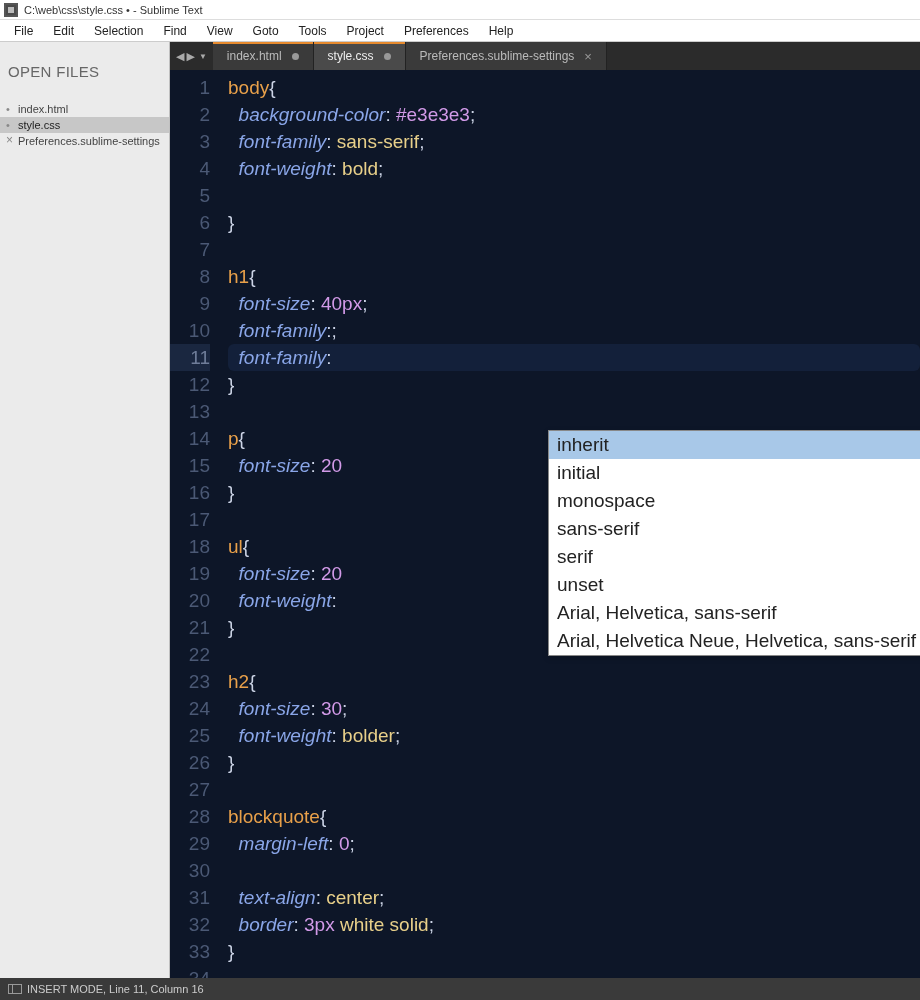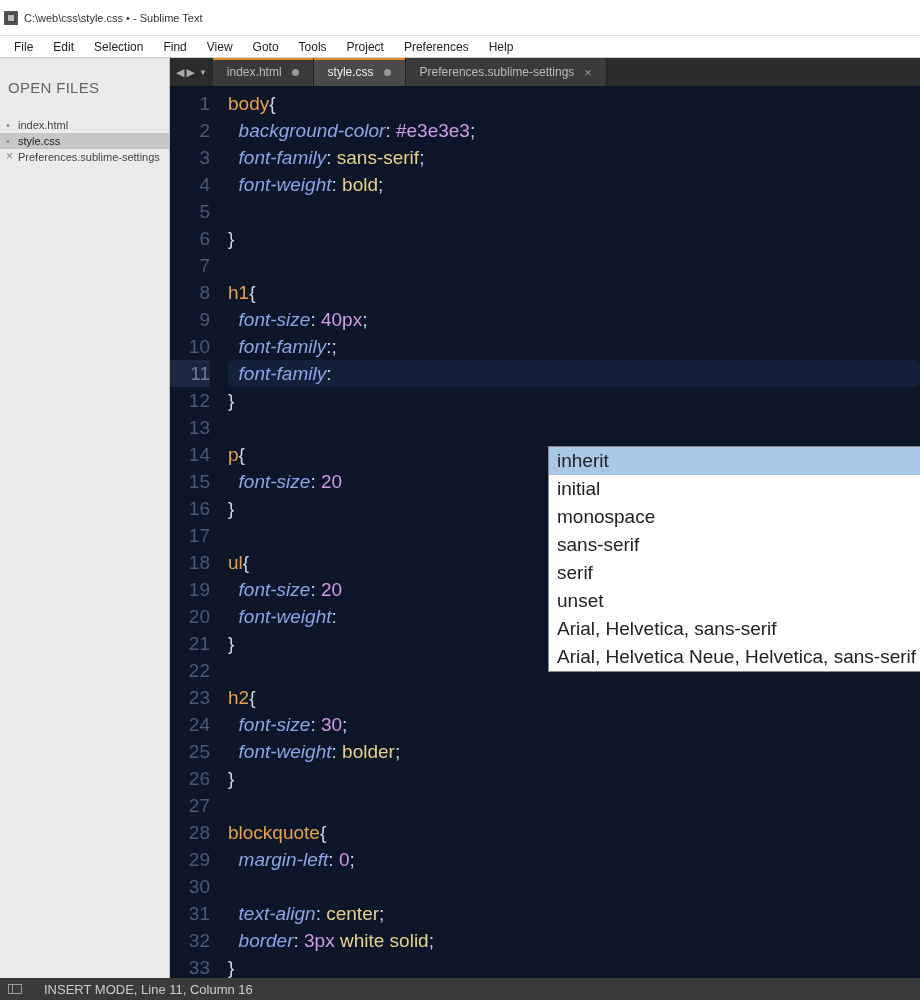--- a/index.html
+++ b/index.html
@@ -1,17 +1,17 @@
 <!DOCTYPE html>
 <html><head>
 <meta charset="utf-8">
 <style>
 * { margin:0; padding:0; box-sizing:border-box; font-family:"Segoe UI",Arial,sans-serif; }
 body { width:920px; height:1000px; background:#fff; overflow:hidden; display:flex; flex-direction:column; }
-.titlebar { height:36px; background:#fff; border-bottom:1px solid #ddd; display:flex; align-items:center; padding:0 4px; font-size:11px; color:#333; }
+.titlebar { height:20px; background:#fff; border-bottom:1px solid #ddd; display:flex; align-items:center; padding:0 4px; font-size:11px; color:#333; }
 .titlebar .app-icon { width:14px; height:14px; background:#555; margin-right:6px; display:flex; align-items:center; justify-content:center; }
 .titlebar .app-icon svg { width:10px; height:10px; }
 .menubar { height:22px; background:#fff; display:flex; align-items:center; padding:0 4px; font-size:12px; color:#222; border-bottom:1px solid #ccc; }
 .menubar .menu-item { padding:2px 10px; cursor:pointer; }
 .workspace { flex:1; display:flex; min-height:0; }
 .sidebar { width:170px; background:#ebebeb; border-right:1px solid #c0c0c0; display:flex; flex-direction:column; font-size:11px; }
 .sidebar-header { padding:21px 8px; color:#666; font-size:15px; letter-spacing:.3px; }
 .sidebar .open-file { padding:2px 8px 2px 18px; color:#444; position:relative; cursor:pointer; }
 .sidebar .open-file.has-dot::before { content:"•"; position:absolute; left:6px; color:#888; }
 .sidebar .open-file.has-x::before { content:"×"; position:absolute; left:6px; color:#888; font-size:12px; line-height:11px; }
@@ -34,21 +34,21 @@
 .code .line { height:27px; }
 .code .line.hl { background:#13203a;border-radius:6px; }
 .tok-sel { color:#e8a04a; }
 .tok-prop { color:#8aa6e8; font-style:italic; }
 .tok-punc { color:#ccd4e6; }
 .tok-str { color:#e8d08a; }
 .tok-col { color:#d29ae8; }
 .autocomplete { position:absolute; left:378px; top:360px; width:542px; background:#fff; border:1px solid #888; font-family:Consolas,"Courier New",monospace; font-size:19px; line-height:28px; color:#222; z-index:10; box-shadow:0 2px 6px rgba(0,0,0,.2); }
 .autocomplete .opt { padding:0 8px; cursor:pointer; white-space:nowrap; overflow:hidden; }
 .autocomplete .opt.selected { background:#a8c8e8; }
-.statusbar { height:22px; background:#3a3a3a; color:#ccc; font-size:13px; display:flex; align-items:center; padding:0 8px; gap:22px; }
+.statusbar { height:22px; background:#3a3a3a; color:#ccc; font-size:11px; display:flex; align-items:center; padding:0 8px; gap:5px; }
 .statusbar .panel-icon { width:14px; height:10px; border:1px solid #999; position:relative; }
 .statusbar .panel-icon::before { content:""; position:absolute; left:3px; top:0; bottom:0; width:1px; background:#999; }
 </style>
 </head>
 <body>
 
 <div class="titlebar">
   <span class="app-icon">
     <svg viewBox="0 0 10 10">
         <rect width="10" height="10" fill="#4a4a4a"></rect>

